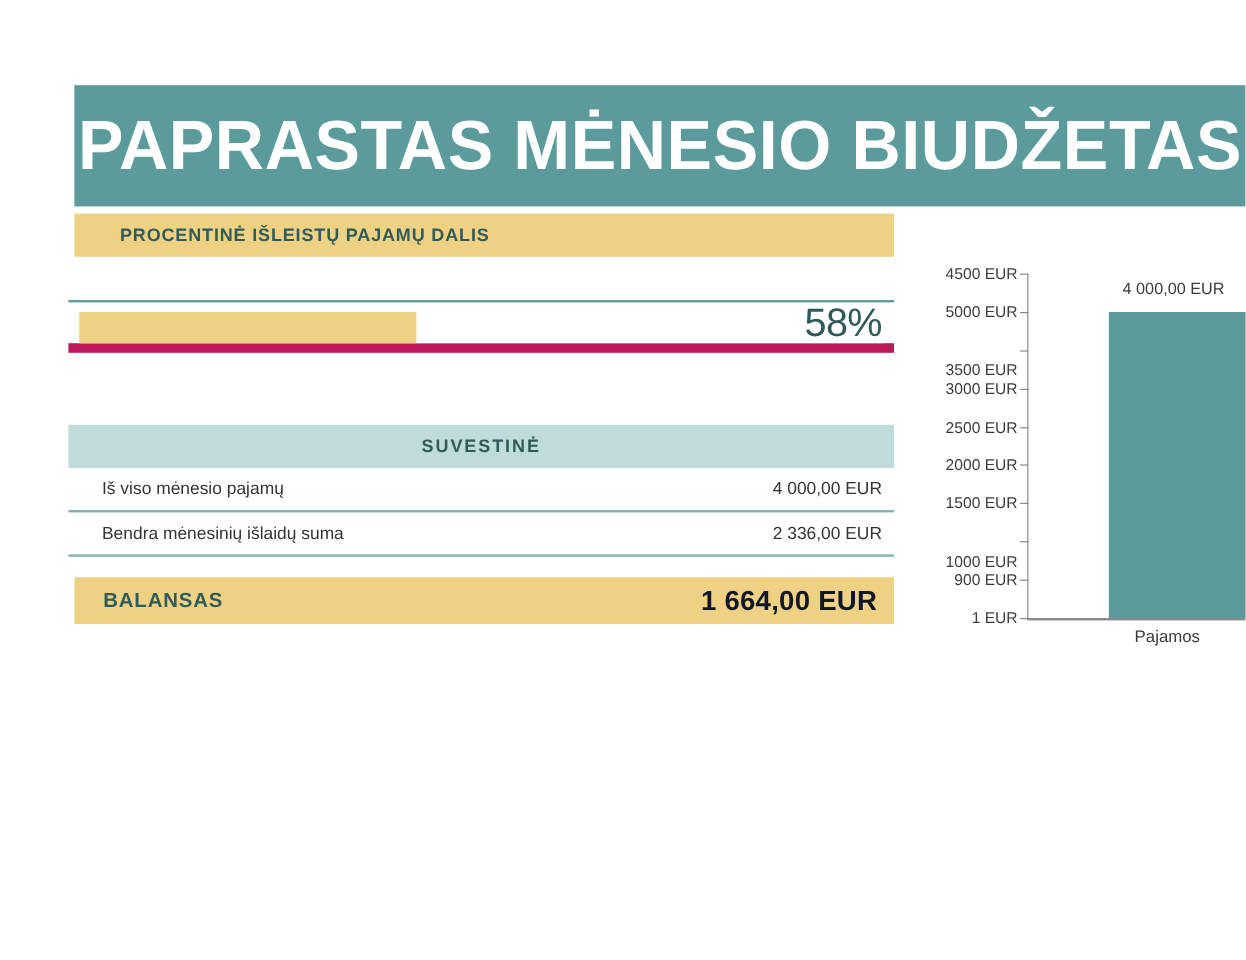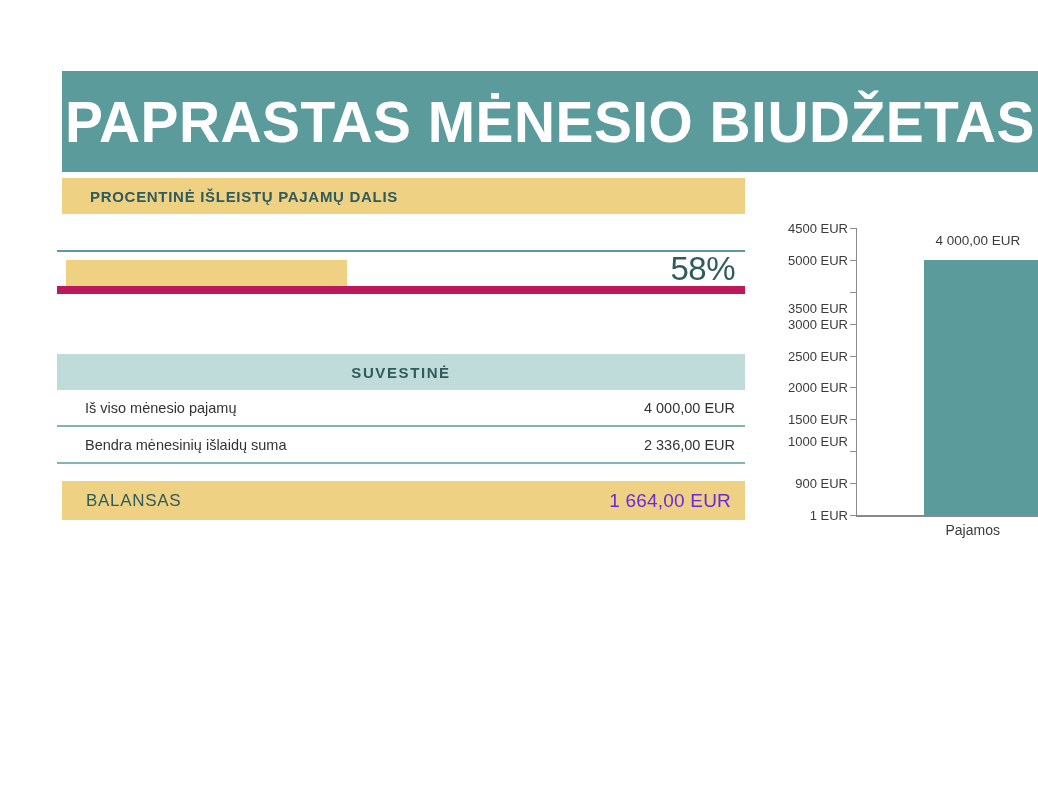--- a/index.html
+++ b/index.html
@@ -44,21 +44,21 @@
   .section-bar {
     position: absolute;
     left: 62px;
     top: 178px;
     width: 683px;
     height: 36px;
     background: #efd184;
     display: flex;
     align-items: center;
     box-sizing: border-box;
-    padding-left: 28px;
+    padding-left: 38px;
   }
   .section-bar .section-label {
     color: #2f5b5b;
     font-size: 15px;
     font-weight: 700;
     letter-spacing: 0.7px;
     white-space: nowrap;
   }
 
   
@@ -155,27 +155,27 @@
     background: #efd184;
     display: flex;
     align-items: center;
     justify-content: space-between;
     box-sizing: border-box;
     padding: 0 14px 0 24px;
   }
   .balance-bar .balance-label {
     color: #2f5b5b;
     font-size: 17px;
-    font-weight: 400;
+    font-weight: 700;
     letter-spacing: 0.7px;
   }
   .balance-bar .balance-value {
-    color: #6d28d9;
-    font-size: 19px;
-    font-weight: 400;
+    color: #0f172a;
+    font-size: 23px;
+    font-weight: 700;
     letter-spacing: 0.2px;
   }
 
   
   .chart {
     position: absolute;
     left: 770px;
     top: 218px;
     width: 268px;
     height: 320px;
@@ -285,21 +285,21 @@
 <div class="chart">
   <div class="chart-plot" id="chart-plot">
     <div class="y-axis-labels" id="y-axis-labels">
         <div class="y-tick-label" style="top: 10px;">4500 EUR</div>
         <div class="y-tick-label" style="top: 41.8889px;">5000 EUR</div>
         <div class="y-tick-label" style="top: 73.7778px; margin-top: 16px;">3500 EUR</div>
         <div class="y-tick-label" style="top: 105.667px;">3000 EUR</div>
         <div class="y-tick-label" style="top: 137.556px;">2500 EUR</div>
         <div class="y-tick-label" style="top: 169.444px;">2000 EUR</div>
         <div class="y-tick-label" style="top: 201.333px;">1500 EUR</div>
-        <div class="y-tick-label" style="top: 223px;">1000 EUR</div>
+        <div class="y-tick-label" style="top: 250px;">1000 EUR</div>
         <div class="y-tick-label" style="top: 265.111px;">900 EUR</div>
         <div class="y-tick-label" style="top: 297px;">1 EUR</div>
       </div>
     <div class="axis-line-v"></div>
     <div class="axis-line-h"></div>
   <div class="axis-tick" style="top: 10px;"></div>
       <div class="axis-tick" style="top: 41.8889px;"></div>
       <div class="axis-tick" style="top: 73.7778px;"></div>
       <div class="axis-tick" style="top: 105.667px;"></div>
       <div class="axis-tick" style="top: 137.556px;"></div>

